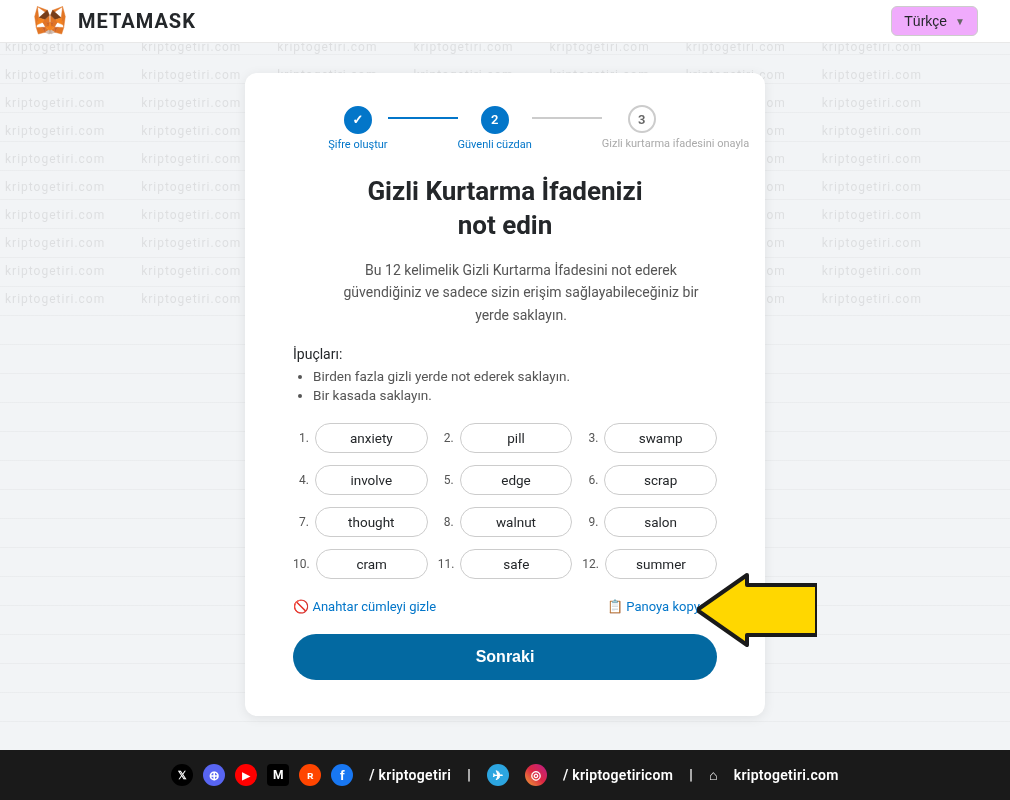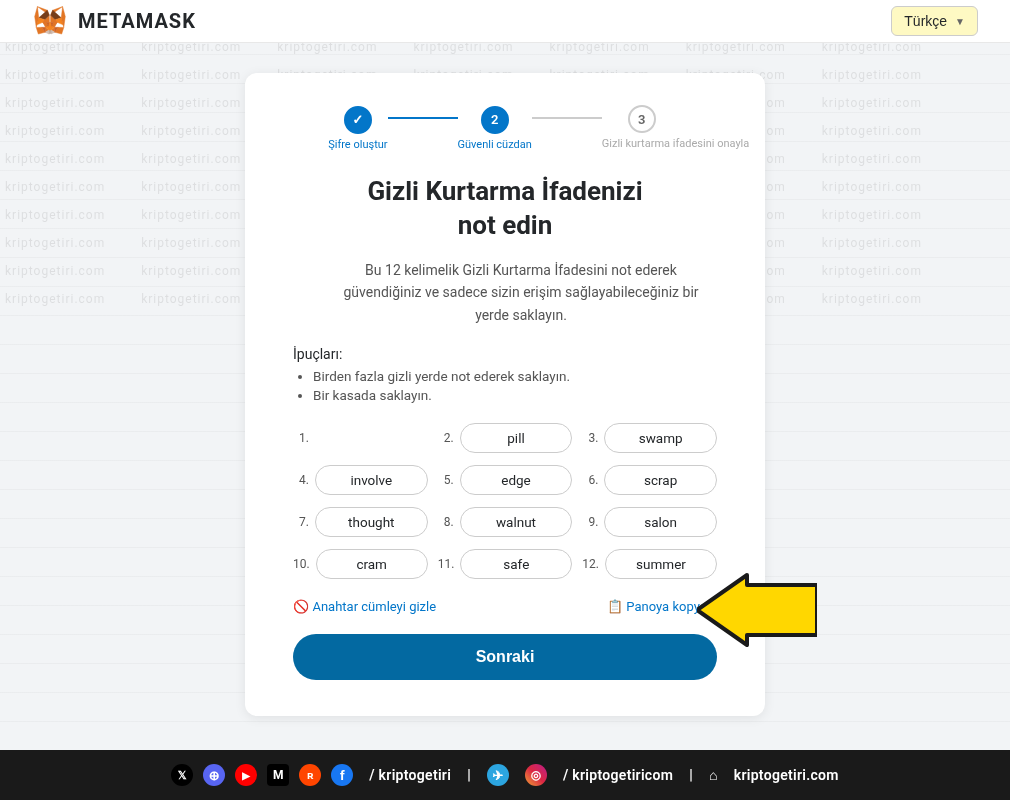--- a/index.html
+++ b/index.html
@@ -74,21 +74,21 @@
       letter-spacing: 1px;
       color: #24272a;
     }
     .lang-select {
       display: flex;
       align-items: center;
       border: 1px solid #ccc;
       border-radius: 6px;
       padding: 6px 12px;
       font-size: 14px;
-      background: #fef9c3;
+      background: #f0abfc;
       cursor: pointer;
       gap: 8px;
       color: #24272a;
     }
     .lang-select .chevron {
       font-size: 10px;
       color: #666;
     }
 
     
@@ -402,20 +402,21 @@
       <div class="tips-title">İpuçları:</div>
       <ul class="tips-list">
         <li>Birden fazla gizli yerde not ederek saklayın.</li>
         <li>Bir kasada saklayın.</li>
       </ul>
     </div>
 
     <div class="word-grid" id="word-grid">
     <div class="word-item">
           <span class="word-num">1.</span>
+          <span class="word-box">anxiety</span>
         </div>
         <div class="word-item">
           <span class="word-num">2.</span>
           <span class="word-box">pill</span>
         </div>
         <div class="word-item">
           <span class="word-num">3.</span>
           <span class="word-box">swamp</span>
         </div>
         <div class="word-item">

